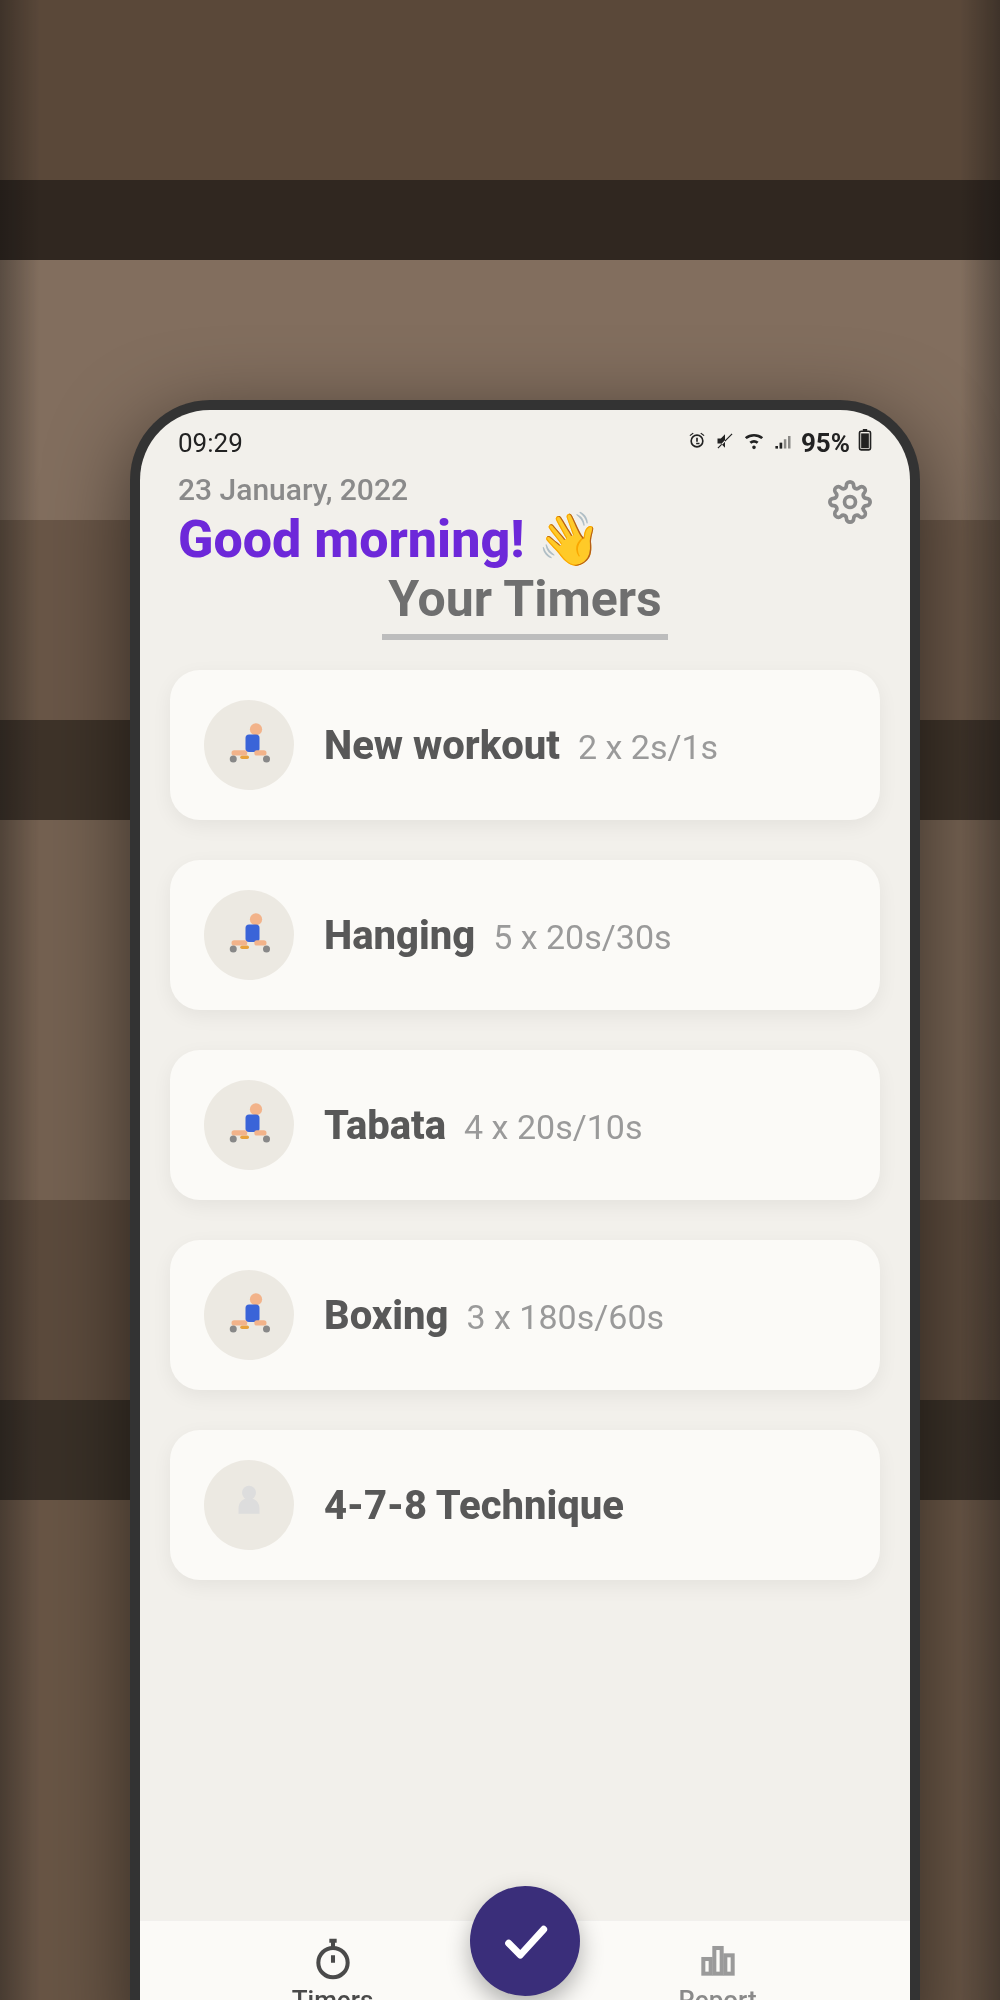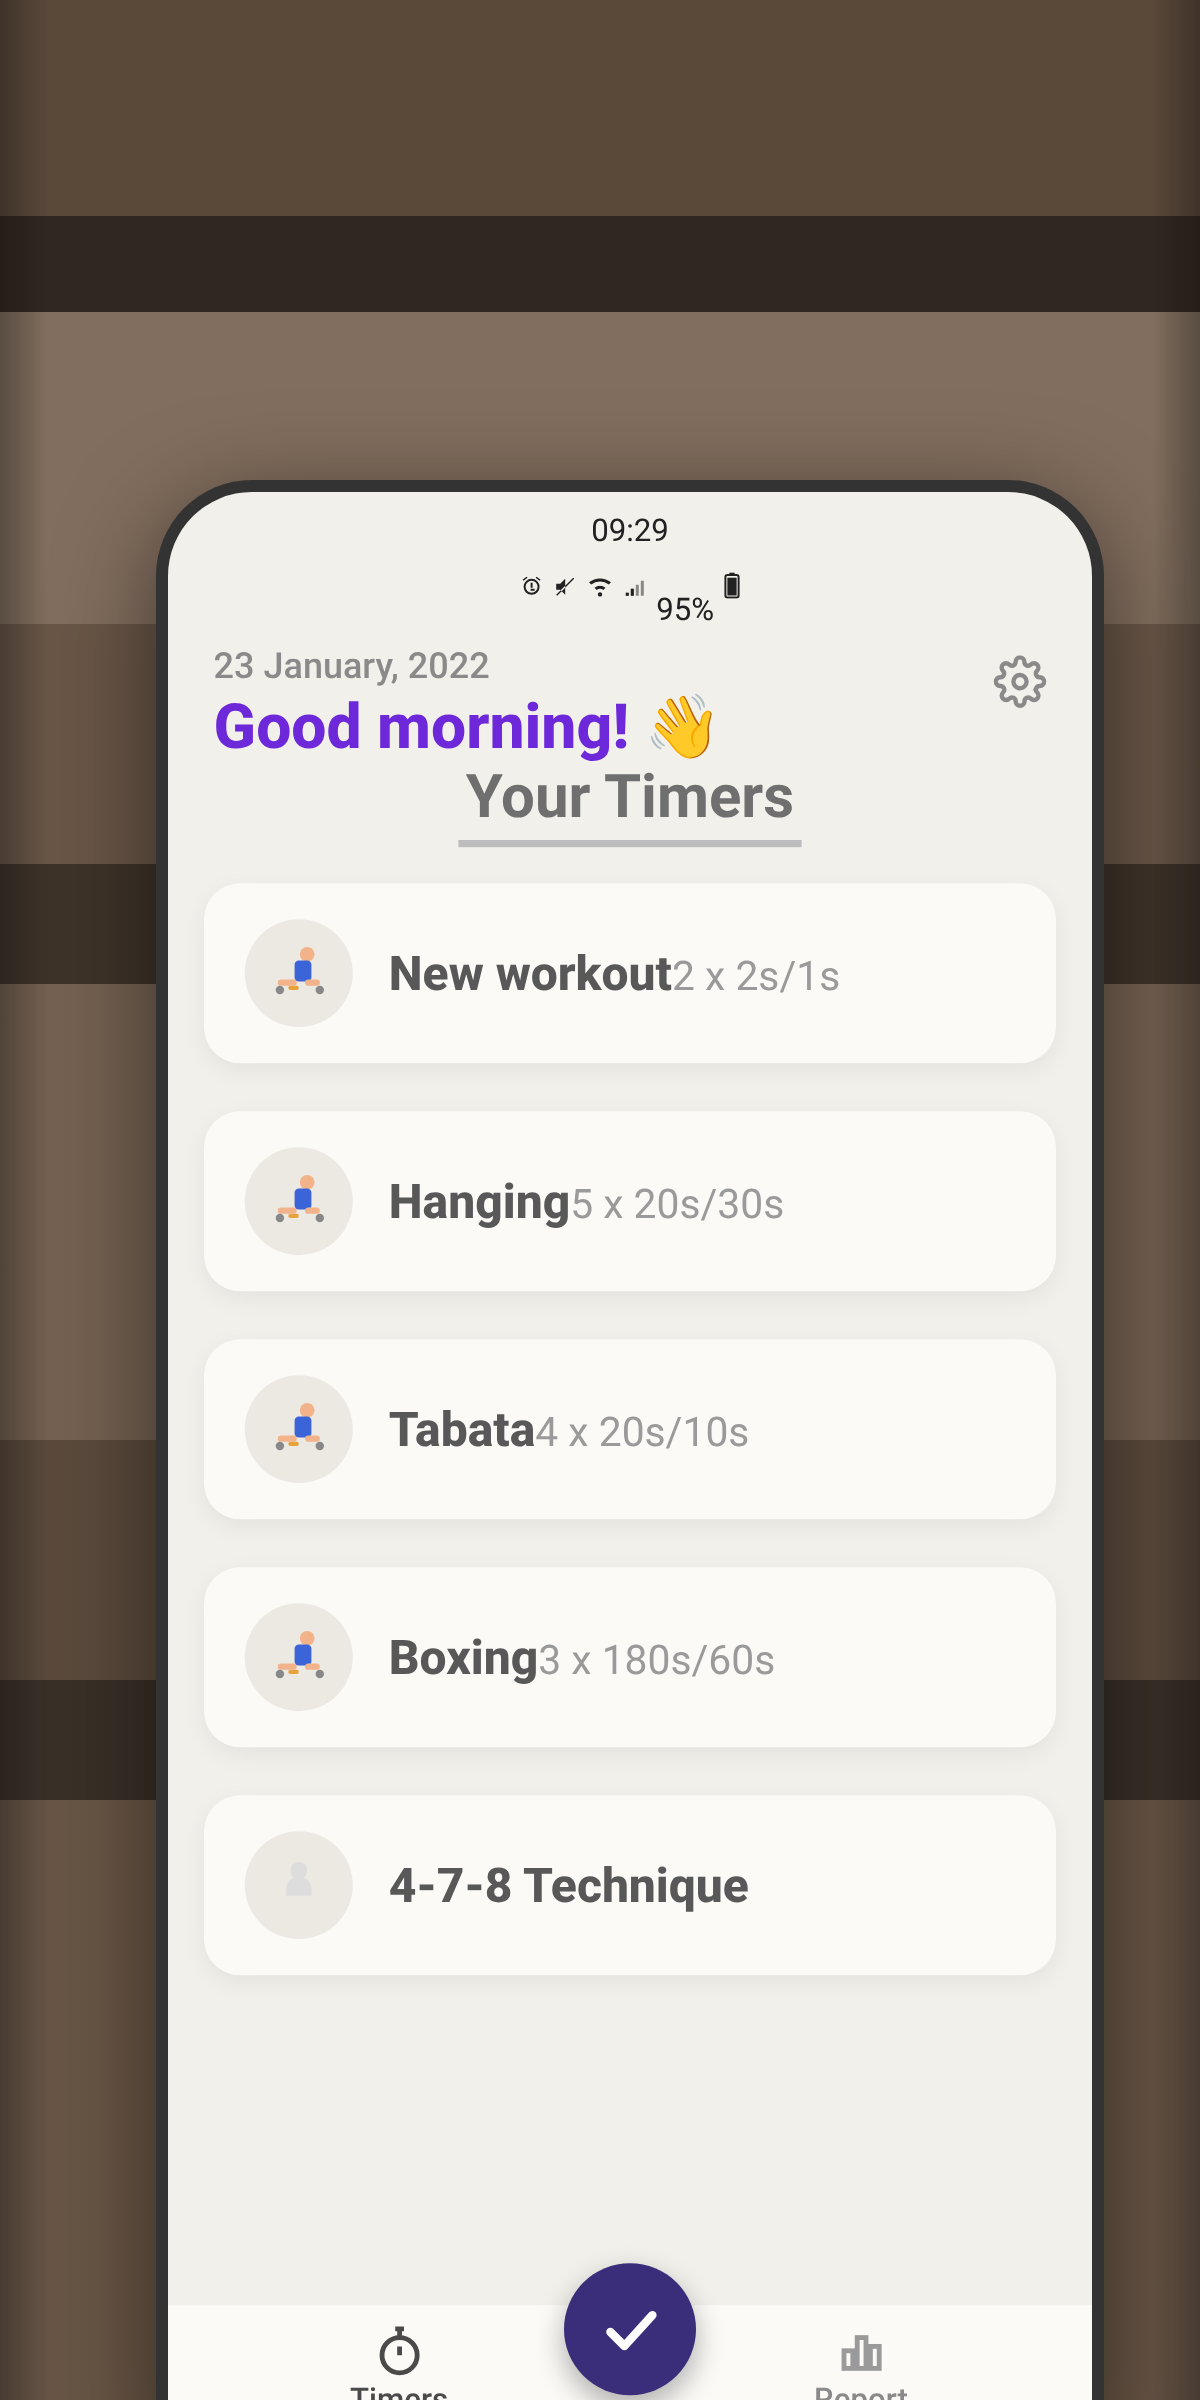--- a/index.html
+++ b/index.html
@@ -47,24 +47,23 @@
     display: flex;
     flex-direction: column;
   }
 
   
   .status-bar {
     display: flex; justify-content: space-between; align-items: center;
     padding: 18px 38px 4px 38px;
     font-size: 26px;
     color: #222;
-    flex-direction: column;
   }
   .status-right { display: flex; align-items: center; gap: 8px; font-size: 24px; }
-  .status-right .pct { font-size: 26px; font-weight: 400; margin-top: 36px; }
+  .status-right .pct { font-size: 26px; font-weight: 700; }
 
   
   .header {
     padding: 10px 38px 0 38px;
     position: relative;
   }
   .date {
     color: #8a8a8a;
     font-size: 30px;
     font-weight: 500;
@@ -114,21 +113,21 @@
     gap: 30px;
   }
   .timer-icon {
     width: 90px; height: 90px;
     border-radius: 50%;
     background: #ece9e2;
     display: flex; align-items: center; justify-content: center;
     flex-shrink: 0;
   }
   .timer-icon svg { width: 56px; height: 56px; }
-  .timer-text { display: flex; align-items: baseline; flex-wrap: wrap; }
+  .timer-text { display: flex; align-items: baseline; gap: 18px; flex-wrap: wrap; }
   .timer-name { font-size: 40px; font-weight: 800; color: #585858; }
   .timer-detail { font-size: 34px; font-weight: 400; color: #9a9a9a; }
 
   
   .bottom-nav {
     position: absolute;
     bottom: 0; left: 0; right: 0;
     height: 120px;
     background: #fbfaf7;
     border-top: 1px solid rgba(0,0,0,0.04);

